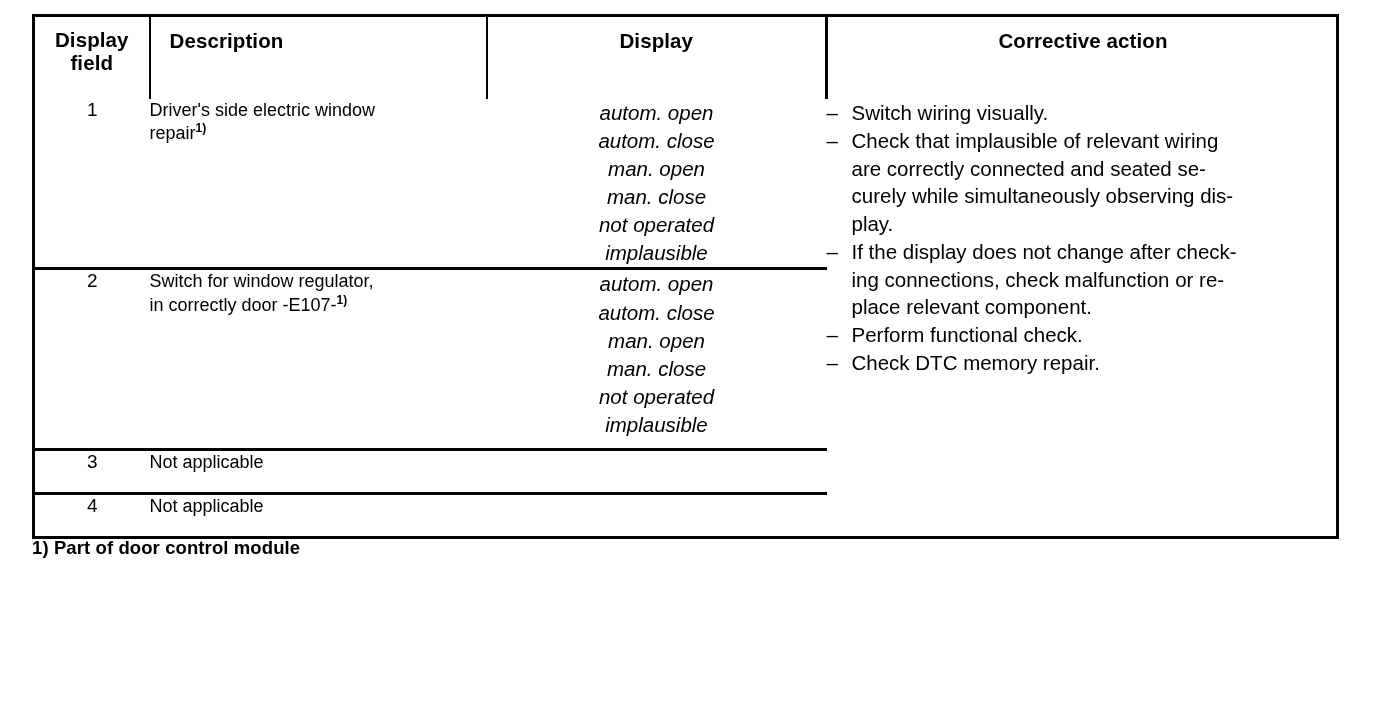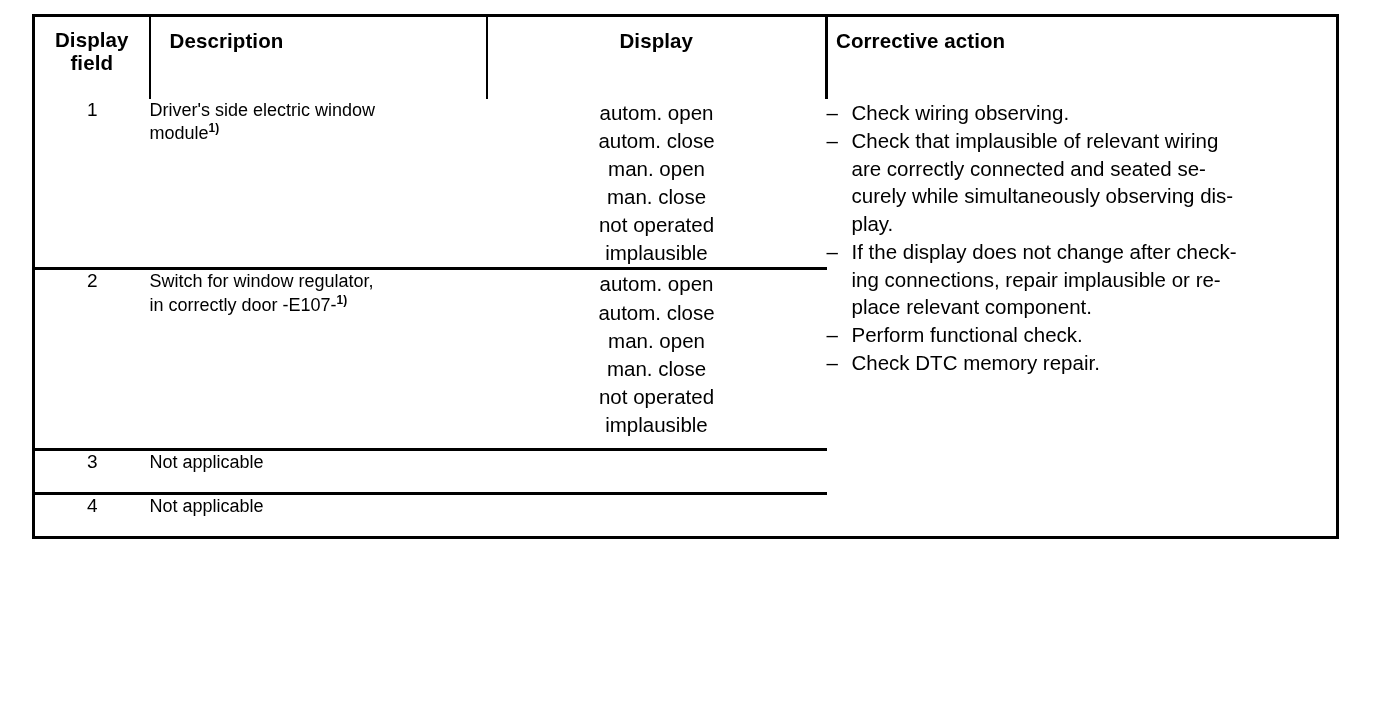--- a/index.html
+++ b/index.html
@@ -70,22 +70,22 @@
     padding-left: 19px;
     padding-top: 12px;
     border-right: 2px solid #000;
   }
   .hdr th.disp-h {
     text-align: center;
     padding-top: 12px;
     border-right: 3px solid #000;
   }
   .hdr th.corr-h {
-    text-align: left;
-    padding-left: 8px;
+    text-align: center;
+    padding-left: 2px;
     padding-top: 12px;
   }
 
   
   td.field-c {
     text-align: center;
     border-right: 2px solid #000;
     font-size: 19px;
     padding-top: 7px;
   }
@@ -138,21 +138,21 @@
     position: relative;
     padding-left: 25px;
     margin: 0;
   }
   .corr-list li .dash {
     position: absolute;
     left: 0;
     top: 0;
   }
 
-  .disp-line { display: block; }
+  .disp-line { display: block; font-style: italic; }
 
   
   .footnote {
     position: absolute;
     left: 32px;
     top: 537px;
     font-size: 18.5px;
     font-weight: bold;
     letter-spacing: 0.1px;
   }
@@ -175,35 +175,35 @@
           <th class="field-h"><span>Display</span><br><span>field</span></th>
           <th class="desc-h">Description</th>
           <th class="disp-h">Display</th>
           <th class="corr-h">Corrective action</th>
         </tr>
       </thead>
       <tbody>
         <tr class="r1">
           <td class="field-c">1</td>
           <td class="desc-c">
-            <span>Driver's side electric window</span><br><span>module</span><span class="sup">1)</span>
+            <span>Driver's side electric window</span><br><span>repair</span><span class="sup">1)</span>
           </td>
           <td class="disp-c">
             <span class="disp-line">autom. open</span>
             <span class="disp-line">autom. close</span>
             <span class="disp-line">man. open</span>
             <span class="disp-line">man. close</span>
             <span class="disp-line">not operated</span>
             <span class="disp-line">implausible</span>
           </td>
           <td class="corr-c corr-span" rowspan="2">
             <ul class="corr-list">
-              <li><span class="dash">–</span><span>Check wiring observing.</span></li>
+              <li><span class="dash">–</span><span>Switch wiring visually.</span></li>
               <li><span class="dash">–</span><span>Check that implausible of relevant wiring</span><br><span>are correctly connected and seated se-</span><br><span>curely while simultaneously observing dis-</span><br><span>play.</span></li>
-              <li><span class="dash">–</span><span>If the display does not change after check-</span><br><span>ing connections, repair implausible or re-</span><br><span>place relevant component.</span></li>
+              <li><span class="dash">–</span><span>If the display does not change after check-</span><br><span>ing connections, check malfunction or re-</span><br><span>place relevant component.</span></li>
               <li><span class="dash">–</span><span>Perform functional check.</span></li>
               <li><span class="dash">–</span><span>Check DTC memory repair.</span></li>
             </ul>
           </td>
         </tr>
 
         <tr class="r2">
           <td class="field-c">2</td>
           <td class="desc-c">
             <span>Switch for window regulator,</span><br><span>in correctly door -E107-</span><span class="sup">1)</span>
@@ -227,14 +227,15 @@
 
         <tr class="r4">
           <td class="field-c">4</td>
           <td class="desc-c">Not applicable</td>
           <td class="disp-c"></td>
         </tr>
       </tbody>
     </table>
   </div>
 
+  <div class="footnote">1) Part of door control module</div>
 
 </div>
 
 </body></html>

